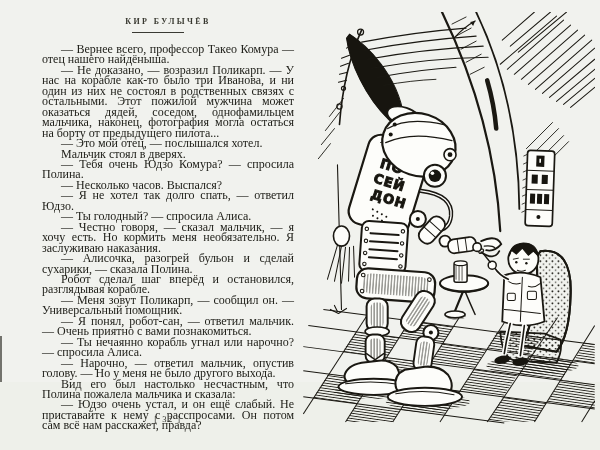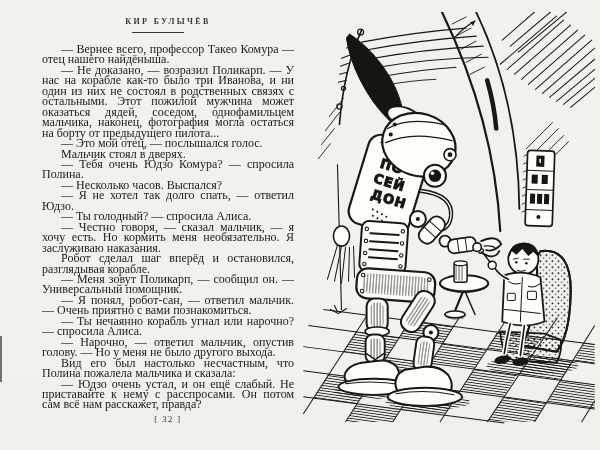--- a/index.html
+++ b/index.html
@@ -51,35 +51,36 @@
 
   <div class="running-head">КИР БУЛЫЧЁВ</div>
   <div class="head-rule"></div>
 
   <div class="text-col">
 
       <p>— Вернее всего, профессор Такео Комура — отец нашего найдёныша.</p>
 
       <p>— Не доказано, — возразил Поликарп. — У нас на корабле как-то было три Иванова, и ни один из них не состоял в родственных связях с остальными. Этот пожилой мужчина может оказаться дядей, соседом, однофамильцем мальчика, наконец, фотография могла остаться на борту от предыдущего пилота...</p>
 
-      <p>— Это мой отец, — послышался голос.</p>
+      <p>— Это мой отец, — послышался хотел.</p>
 
       <p>Мальчик стоял в дверях.</p>
 
       <p>— Тебя очень Юдзо Комура? — спросила Полина.</p>
 
 
       <p>— Несколько часов. Выспался?</p>
 
       <p>— Я не хотел так долго спать, — ответил Юдзо.</p>
 
       <p>— Ты голодный? — спросила Алиса.</p>
 
       <p>— Честно говоря, — сказал мальчик, — я хочу есть. Но кормить меня необязательно. Я заслуживаю наказания.</p>
 
+      <p>— Алисочка, разогрей бульон и сделай сухарики, — сказала Полина.</p>
 
       <p>Робот сделал шаг вперёд и остановился, разглядывая корабле.</p>
 
       <p>— Меня зовут Поликарп, — сообщил он. — Универсальный помощник.</p>
 
       <p>— Я понял, робот-сан, — ответил мальчик. — Очень приятно с вами познакомиться.</p>
 
       <p>— Ты нечаянно корабль угнал или нарочно? — спросила Алиса.</p>
 
       <p>— Нарочно, — ответил мальчик, опустив голову. — Но у меня не было другого выхода.</p>

